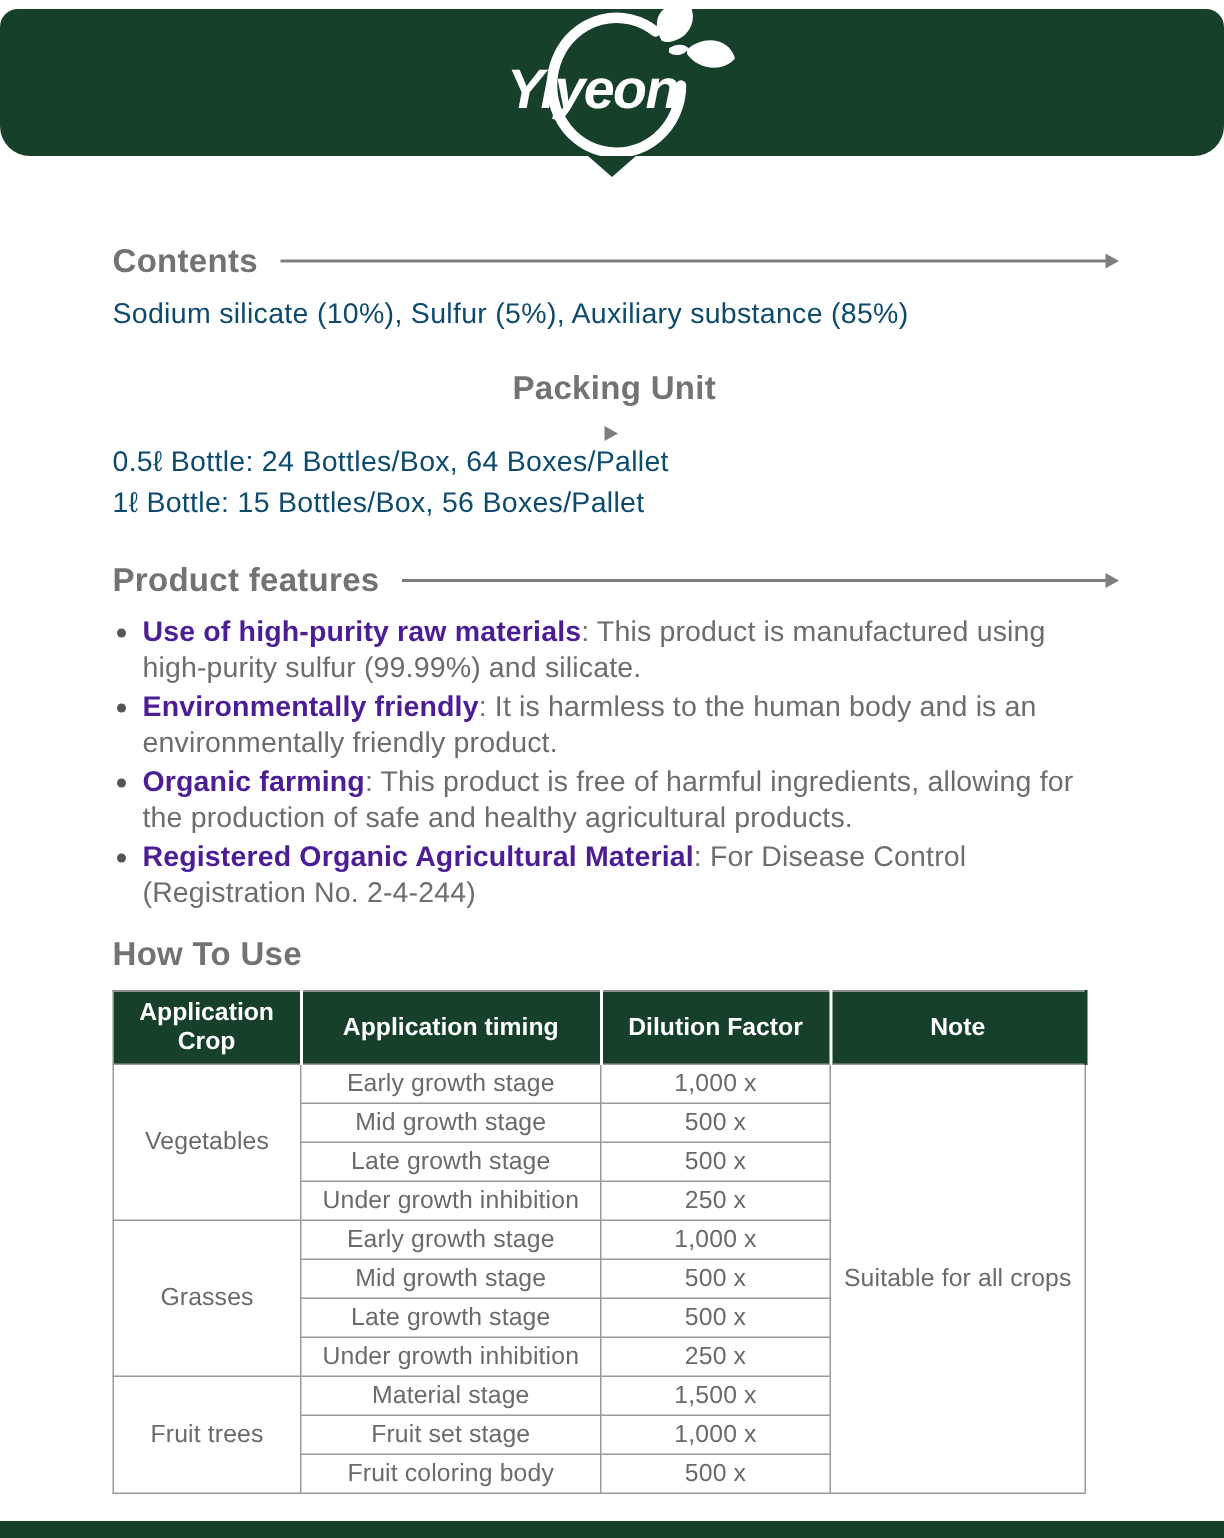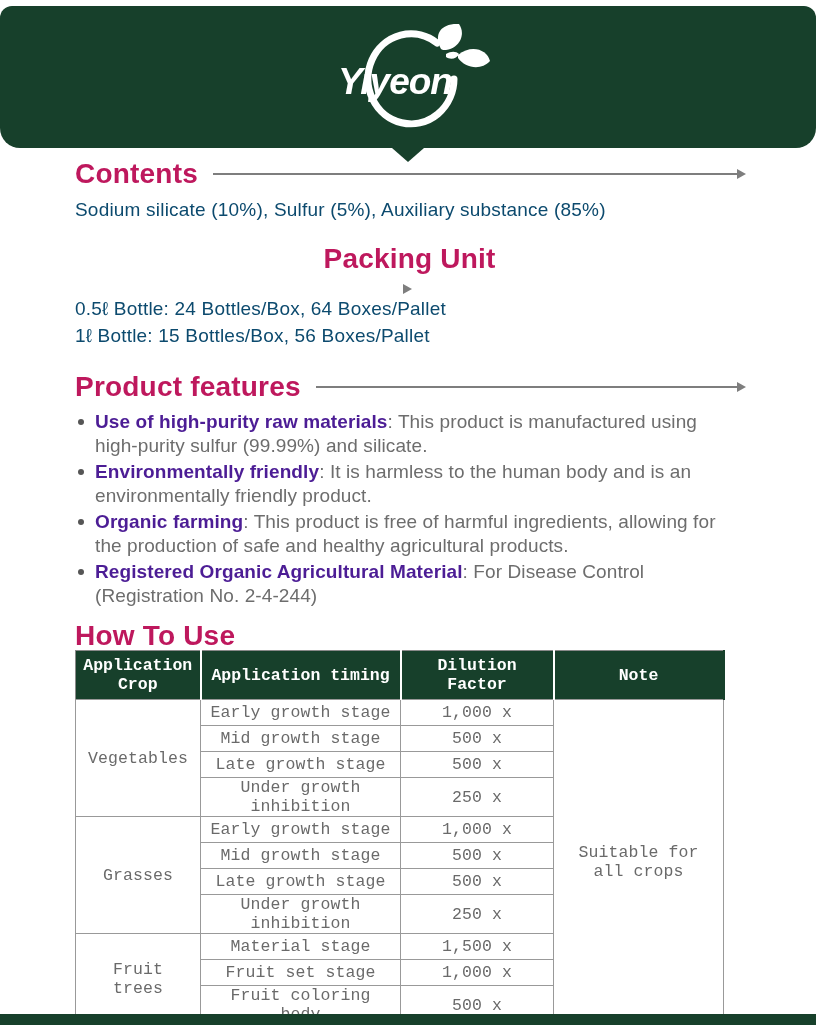--- a/index.html
+++ b/index.html
@@ -2,35 +2,35 @@
 <html><head>
 <meta charset="utf-8">
 <style>
   html,body { margin:0; padding:0; background:#ffffff; }
   .page {
     position:relative; width:816px; height:1025px; background:#ffffff;
     font-family:"Liberation Sans", sans-serif; overflow:hidden; margin:0 auto;
   }
   
   .banner {
-    position:absolute; top:6px; left:0; right:0; height:142px;
+    position:absolute; top:6px; left:0; right:0; height:98px;
     background:#17402B; border-radius:12px 12px 20px 20px;
     display:flex; align-items:center; justify-content:center;
   }
   .banner .notch {
     position:absolute; left:50%; top:100%; transform:translateX(-50%);
     width:0; height:0;
     border-left:16px solid transparent; border-right:16px solid transparent;
     border-top:14px solid #17402B;
   }
   
   main { position:absolute; top:147px; left:75px; right:72px; }
   .sec-head { display:flex; align-items:center; gap:15px; }
   .sec-head h2 {
-    margin:0; font-size:28px; font-weight:bold; color:#be185d;
+    margin:0; font-size:22px; font-weight:bold; color:#737373;
     letter-spacing:0.2px; white-space:nowrap; line-height:28px;
   }
   .rule { flex:1; height:2px; background:#7E7E7E; position:relative; }
   .rule::after {
     content:''; position:absolute; right:-2px; top:-4px; width:0; height:0;
     border-left:9px solid #7E7E7E;
     border-top:5px solid transparent; border-bottom:5px solid transparent;
   }
   .mt-contents { margin-top:13px; }
   .mt-packing  { margin-top:22px;flex-direction:column; }
@@ -48,23 +48,22 @@
     position:relative; padding-left:20px; margin-bottom:2px;
     font-size:19px; color:#6D6D6D; line-height:24px; letter-spacing:0.1px;
   }
   ul.features li::before {
     content:''; position:absolute; left:3px; top:9px;
     width:6px; height:6px; border-radius:50%; background:#555555;
   }
   ul.features li b { color:#4c1d95; font-weight:bold; }
   
   table.howto {
-    border-collapse:collapse; table-layout:fixed; width:648px; 
+    border-collapse:collapse; table-layout:fixed; width:648px; margin-top:10px;
     border:1px solid #8A8A8A;
-    font-family:Liberation Mono, monospace;
   }
   table.howto col.c1 { width:125px; }
   table.howto col.c2 { width:200px; }
   table.howto col.c3 { width:153px; }
   table.howto col.c4 { width:170px; }
   table.howto th {
     background:#17402B; color:#ffffff; font-size:16.5px; font-weight:bold;
     height:48px; border-right:2px solid #ffffff; padding:0 6px; line-height:19px;
   }
   table.howto th:last-child { border-right:2px solid #17402B; }

